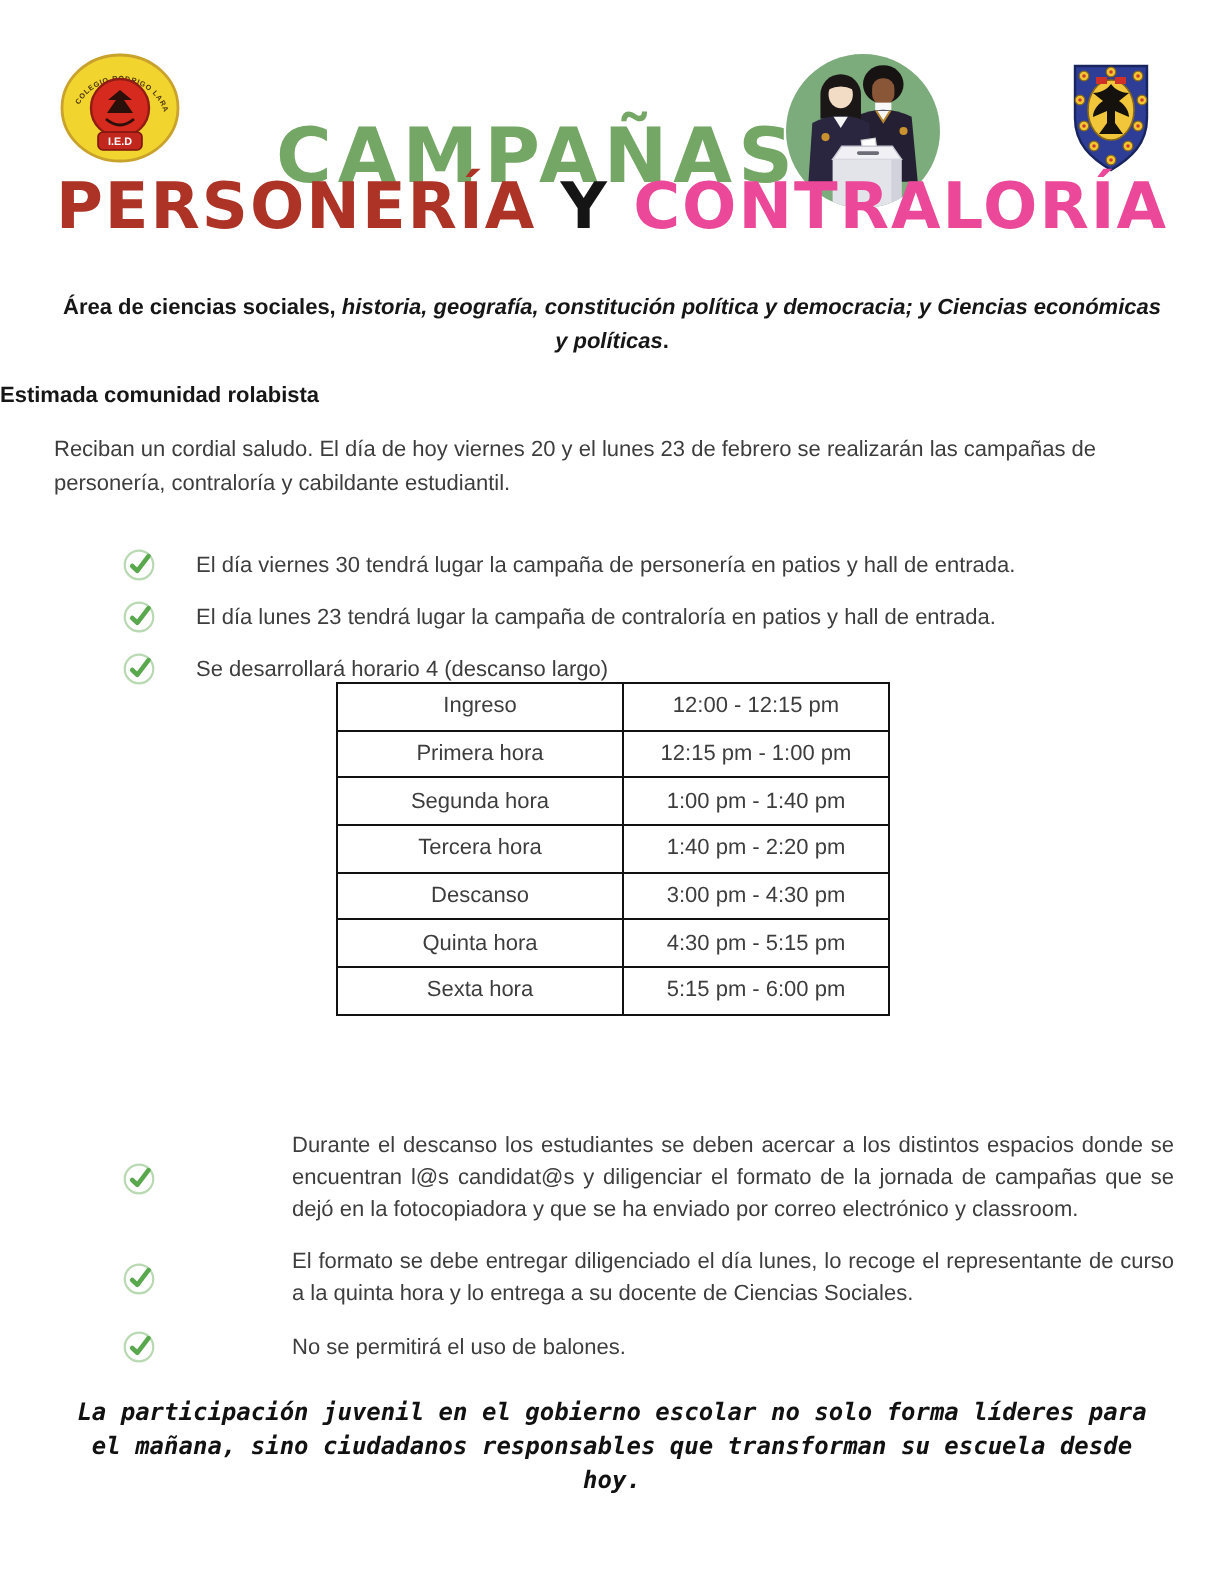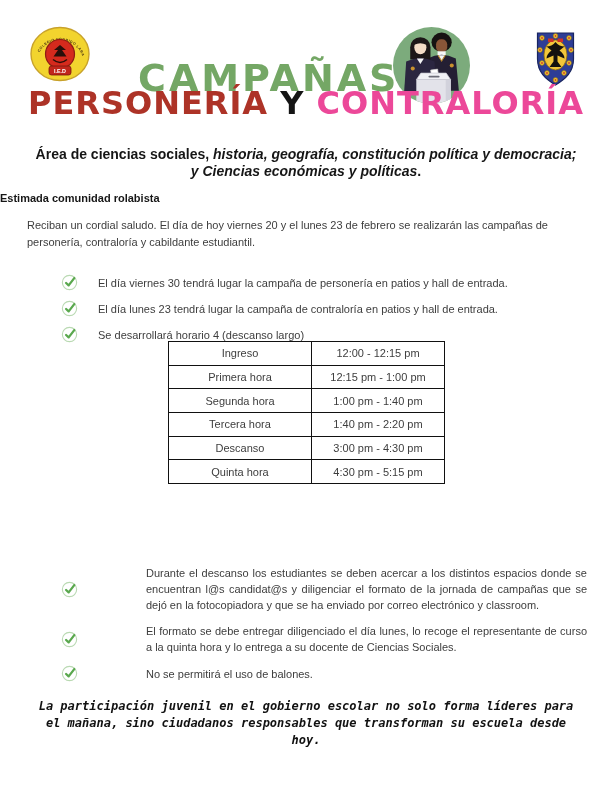--- a/index.html
+++ b/index.html
@@ -27,21 +27,21 @@
   .title-line2 {
     position: absolute; left: 0; top: 84px; width: 612px;
     text-align: center;
     font-family: "DejaVu Sans", sans-serif;
     font-weight: 700; font-size: 32px; letter-spacing: 1px;
     white-space: nowrap;
   }
   
   .intro {
     position: absolute; left: 31px; top: 146px; width: 550px;
-    text-align: center; font-weight: 700; font-size: 14px;
+    text-align: center; font-weight: 700; font-size: 11px;
     line-height: 17px; color: #161616;
   }
   .intro .it { font-style: italic; }
   .greeting {
     position: absolute; left: 0; top: 192px; width: 612px;
     font-weight: 700; font-size: 11px; color: #161616;
   }
   .opening {
     position: absolute; left: 27px; top: 217px; width: 560px;
     font-size: 11px; line-height: 16.5px;
@@ -230,20 +230,24 @@
         <td class="c2">1:40 pm - 2:20 pm</td>
       </tr>
       <tr>
         <td class="c1">Descanso</td>
         <td class="c2">3:00 pm - 4:30 pm</td>
       </tr>
       <tr>
         <td class="c1">Quinta hora</td>
         <td class="c2">4:30 pm - 5:15 pm</td>
       </tr>
+      <tr>
+        <td class="c1">Sexta hora</td>
+        <td class="c2">5:15 pm - 6:00 pm</td>
+      </tr>
     </tbody>
   </table>
 
   <div class="bullets-bottom">
     <div class="bullet-item">
       <svg class="icon" viewBox="0 0 20 20">
         <circle cx="10" cy="10" r="8.4" fill="#ffffff" stroke="#b9d9b2" stroke-width="1.3"></circle>
         <path d="M6 10.6 L9 13.4 L15.6 4.8" stroke="#5aa84e" stroke-width="2.7" fill="none" stroke-linecap="round" stroke-linejoin="round"></path>
       </svg>
       <div class="btxt justify">Durante el descanso los estudiantes se deben acercar a los distintos espacios donde se encuentran l@s candidat@s y diligenciar el formato de la jornada de campañas que se dejó en la fotocopiadora y que se ha enviado por correo electrónico y classroom.</div>

